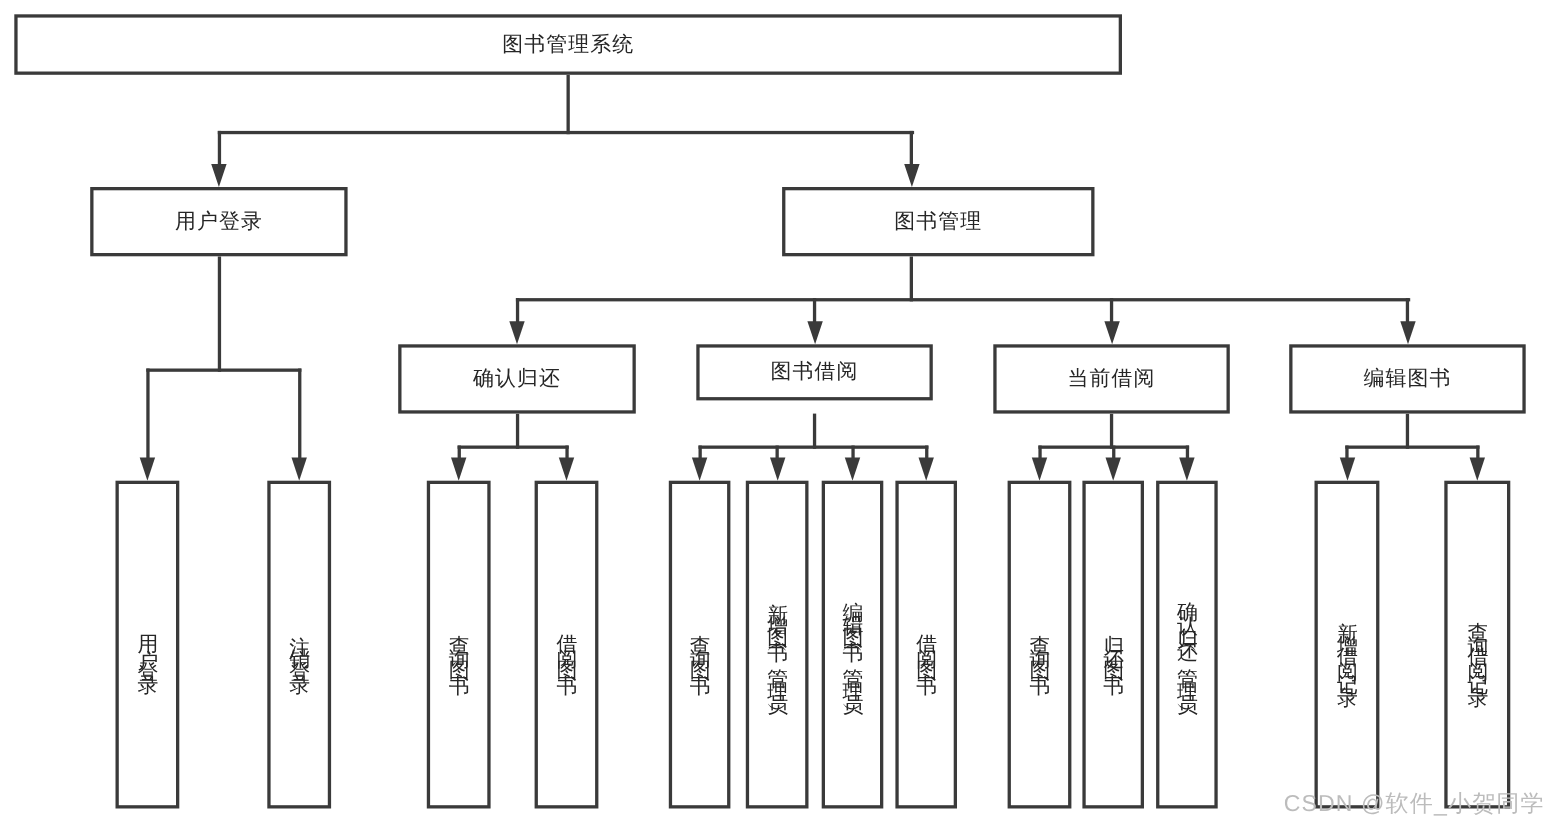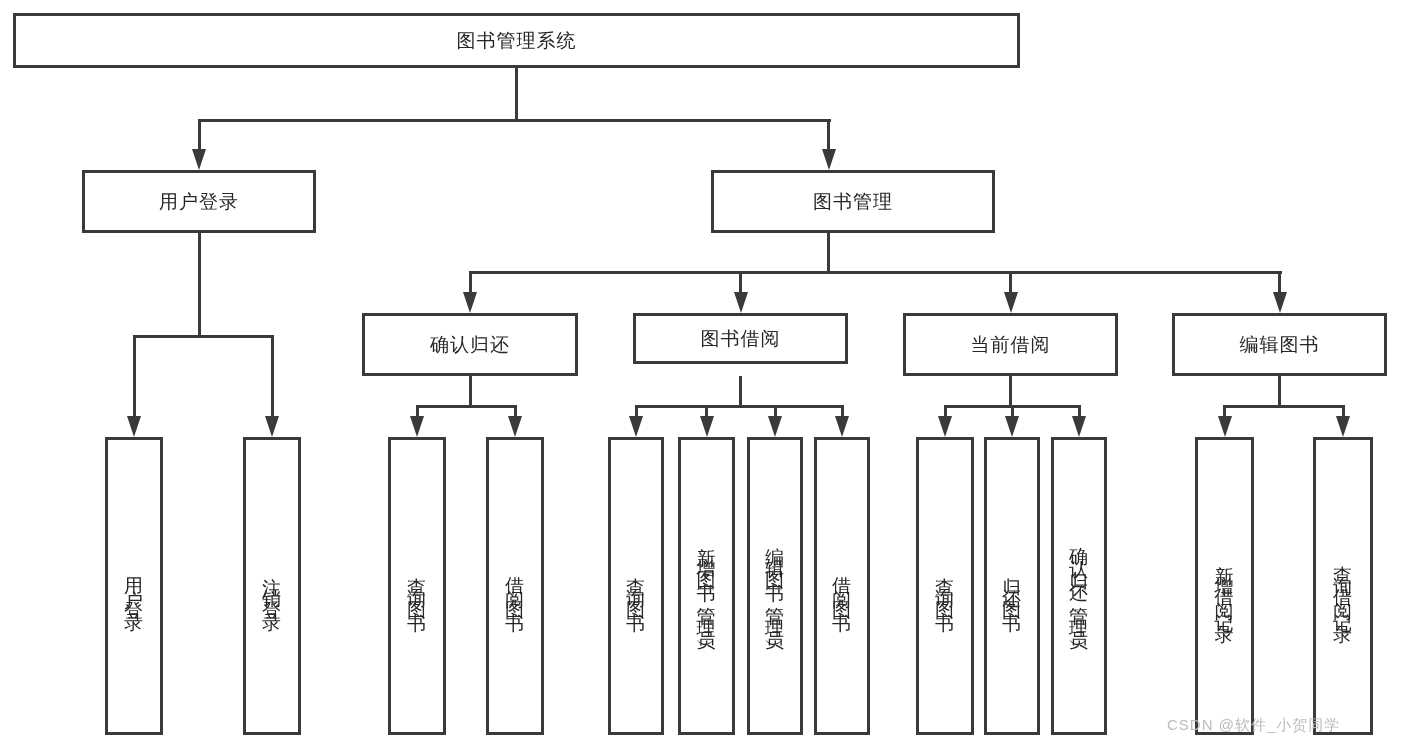--- a/index.html
+++ b/index.html
@@ -43,21 +43,21 @@
     width: 0;
     height: 0;
     border-left: 7px solid transparent;
     border-right: 7px solid transparent;
     border-top: 21px solid var(--line, #3a3a3a);
   }
   #watermark {
     position: absolute;
     left: 1167px;
     top: 716px;
-    font-size: 15px;
+    font-size: 21px;
     letter-spacing: 1px;
     color: var(--wm, #bcbcbc);
     white-space: nowrap;
   }
 </style>
 </head>
 <body>
 
 <div id="canvas" style="--line: #3a3a3a; --text: #262626; --bg: #ffffff; --wm: #bcbcbc;">
   <div id="connectors">

